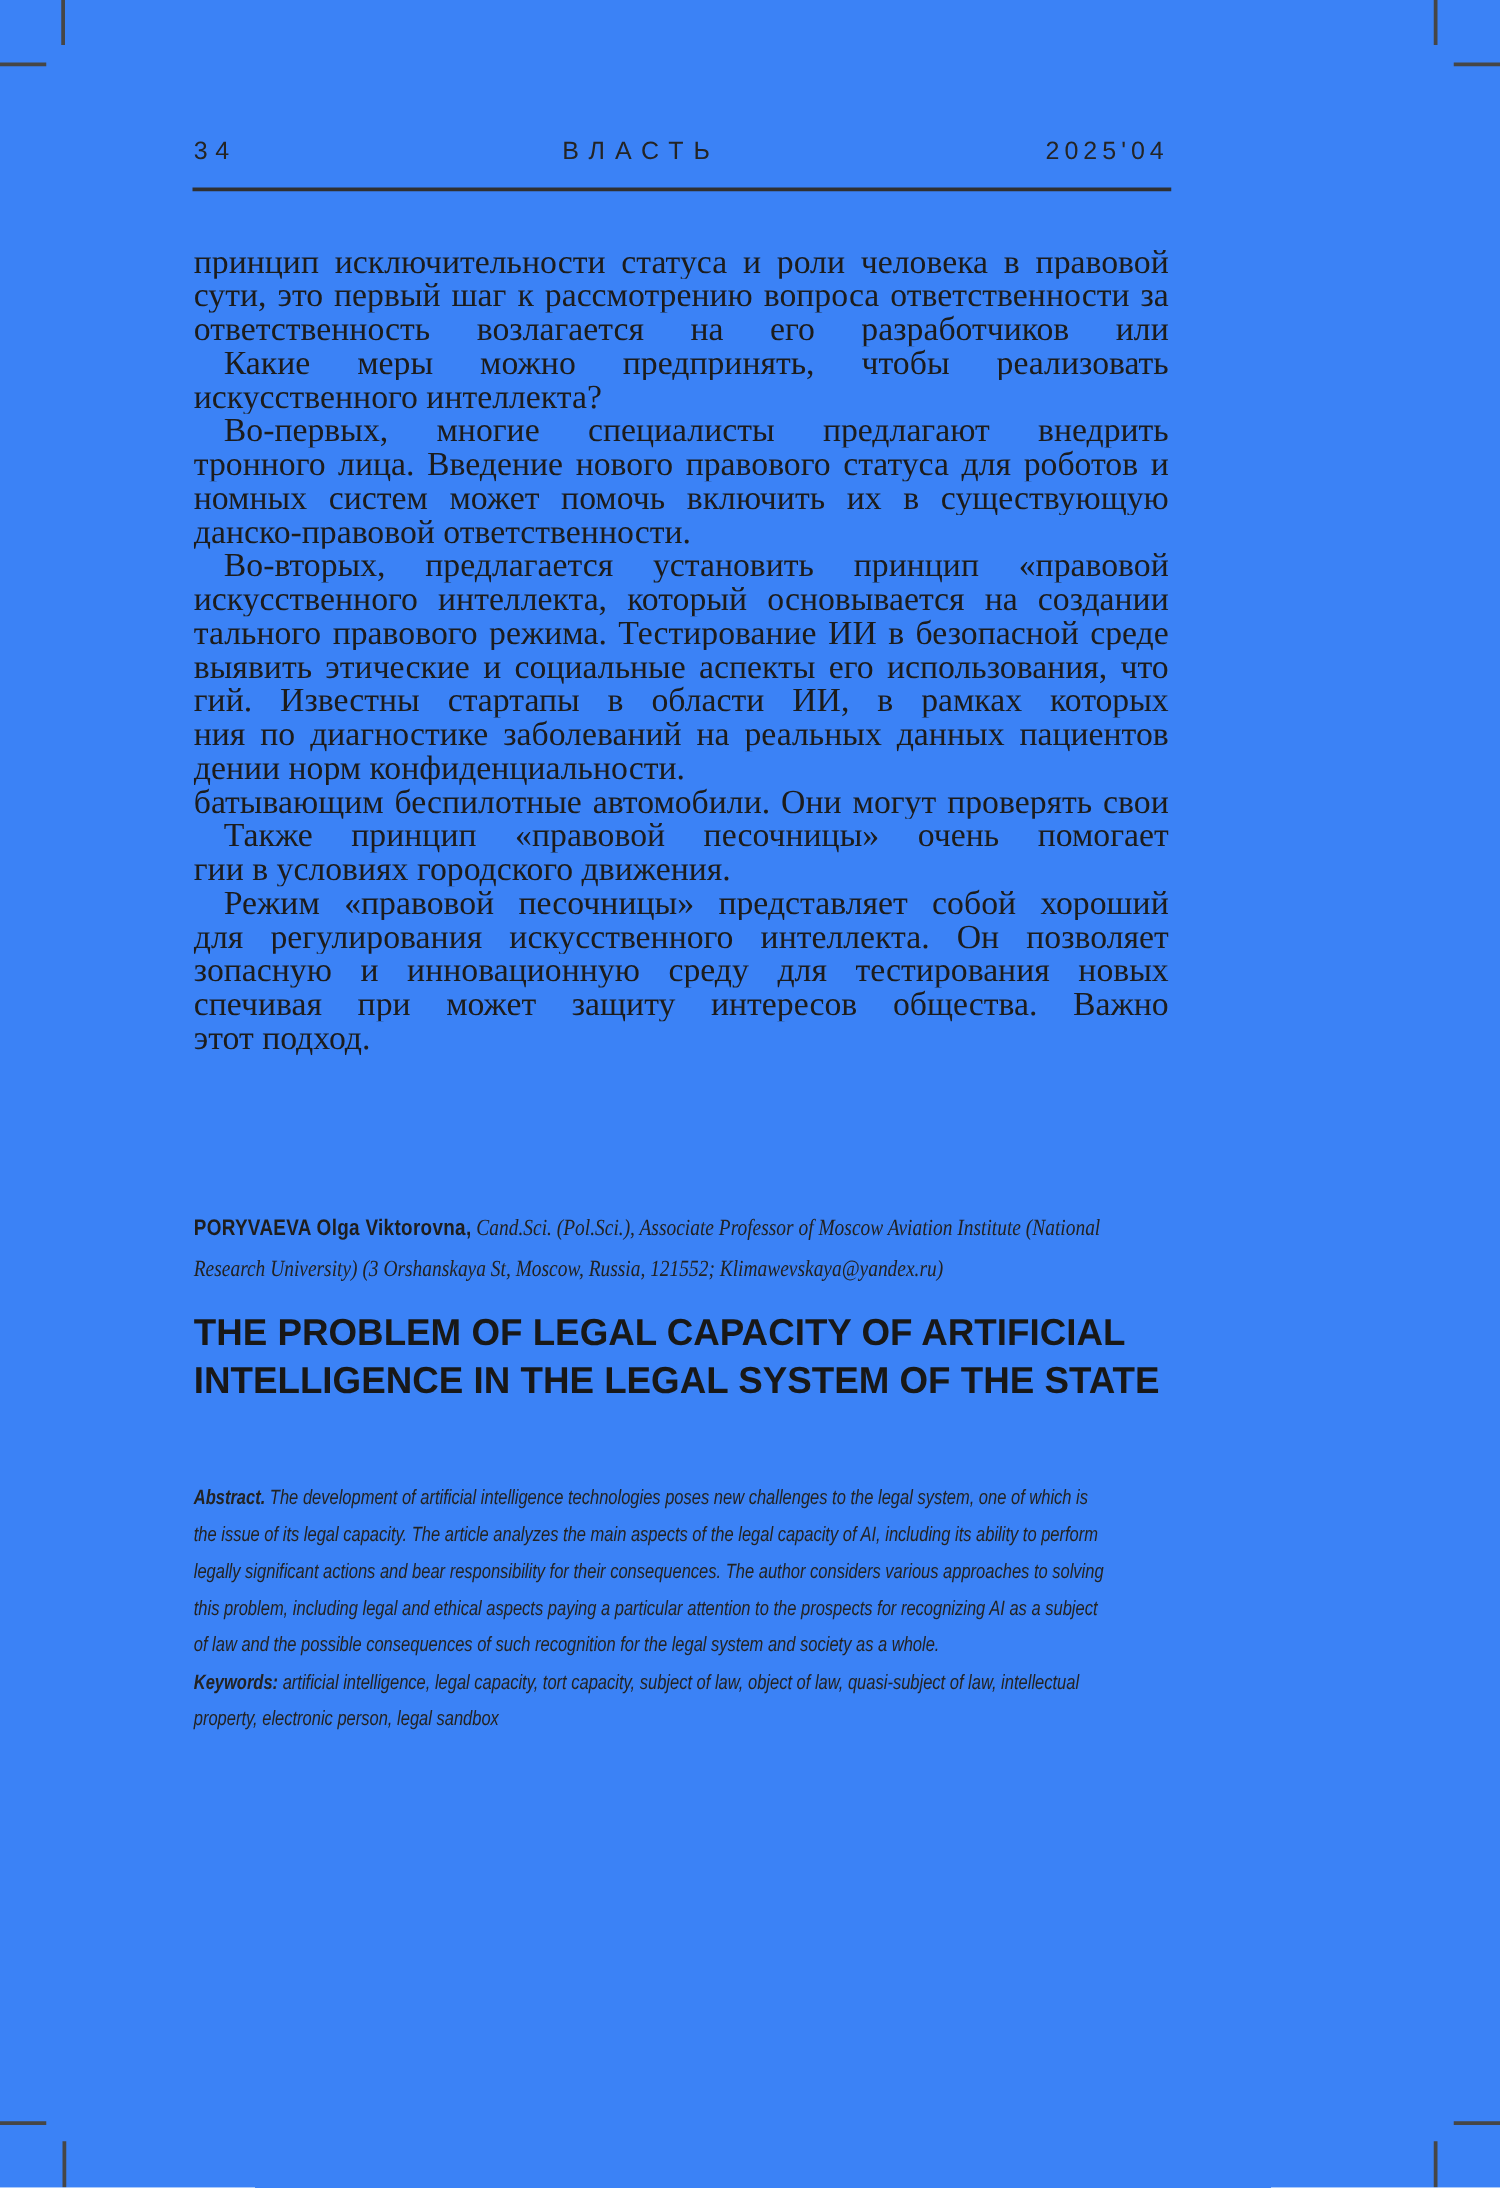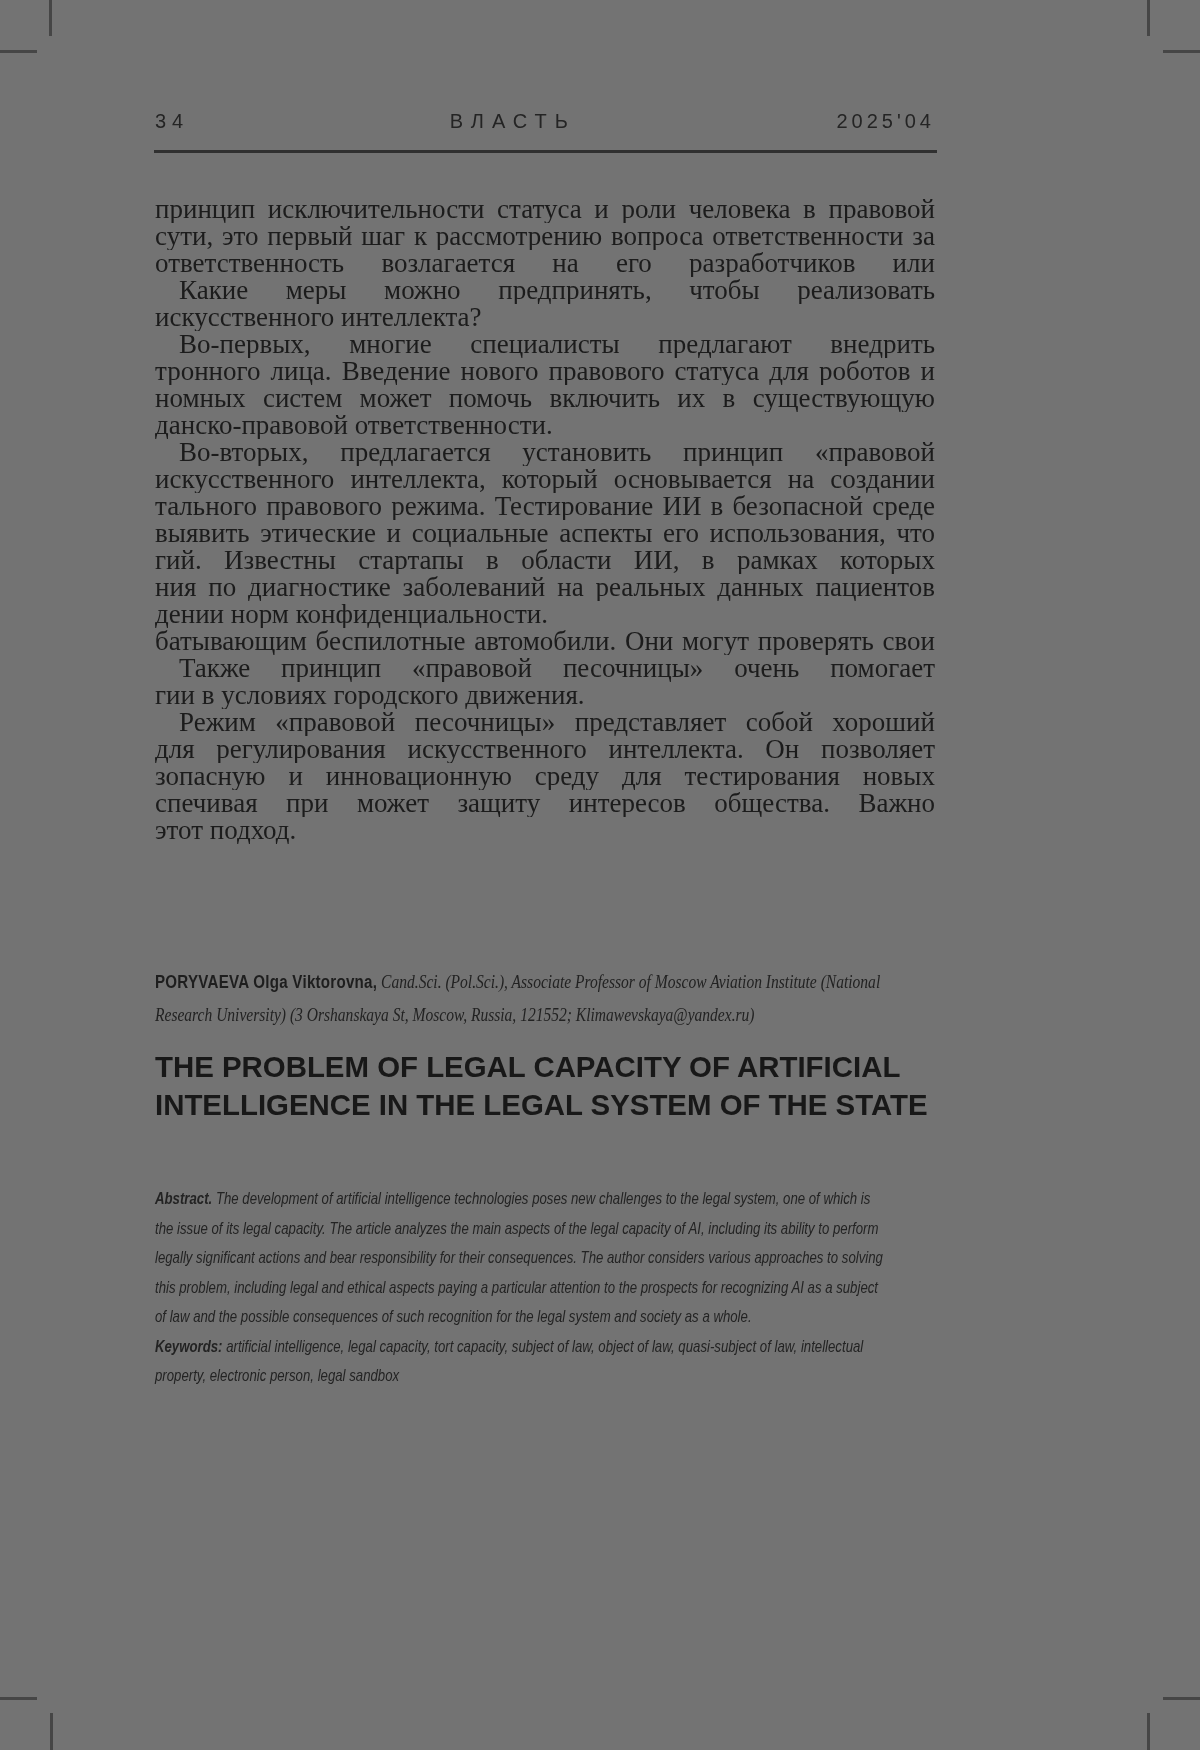--- a/index.html
+++ b/index.html
@@ -1,21 +1,21 @@
 <!DOCTYPE html>
 <html><head>
 <meta charset="utf-8">
 <style>
   html, body { margin: 0; padding: 0; background: #ffffff; }
 
   .page {
     position: relative;
     width: 1200px;
     height: 1750px;
-    background: #737373;
+    background: #3b82f6;
     font-family: "Liberation Serif", serif;
     color: #1d1d1d;
     overflow: hidden;
   }
 
   
   .crop { position: absolute; background: #464646; }
   .crop.tl-v { left: 49px;   top: 0;       width: 3px;  height: 36px; }
   .crop.tl-h { left: 0;      top: 50px;    width: 37px; height: 3px;  }
   .crop.tr-v { left: 1147px; top: 0;       width: 3px;  height: 36px; }

